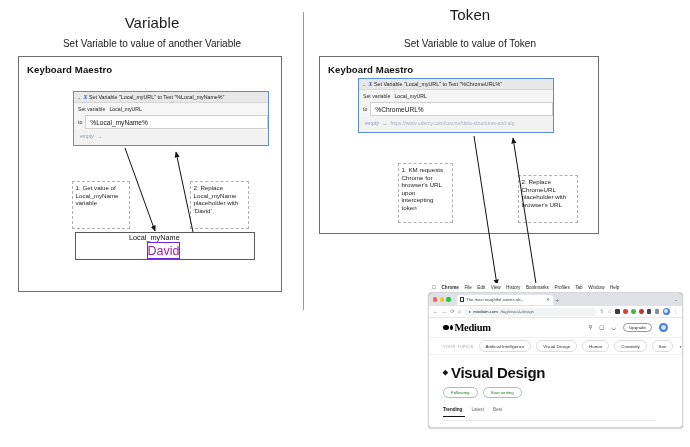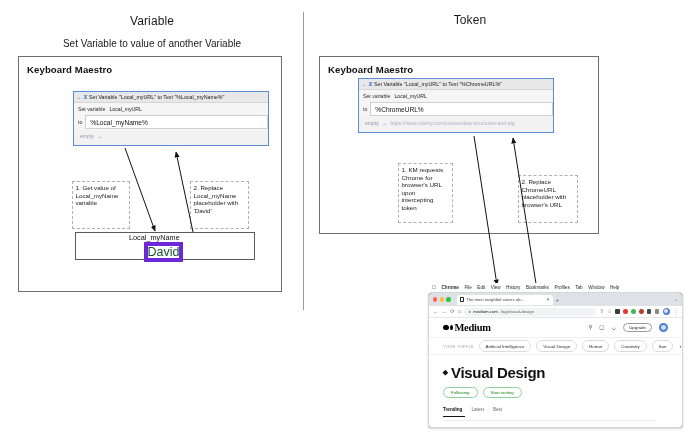--- a/index.html
+++ b/index.html
@@ -15,21 +15,21 @@
   .divider {
     position: absolute; left: 303px; top: 12px;
     width: 1px; height: 298px;
     background: #9a9a9a;
   }
 
   
   .panel-title {
     position: absolute;
     text-align: center;
-    font-size: 12px;
+    font-size: 15px;
     color: #1a1a1a;
     letter-spacing: .1px;
     white-space: nowrap;
   }
   .panel-sub {
     position: absolute;
     text-align: center;
     font-size: 10px;
     color: #1a1a1a;
     white-space: nowrap;
@@ -144,28 +144,28 @@
     align-items: center;
     flex-direction: column;
   }
   .var-name {
     font-size: 7.3px; color: #111;
     padding-left: 8px;
     width: 88px;
     white-space: nowrap;
   }
   .var-value-box {
-    border: 4px solid #6d28d9;
+    border: 1px solid #6d28d9;
     background: #fff;
     height: 20px;
     flex: 1;
     margin-right: 3px;
     display: flex; align-items: center; justify-content: center;
     font-size: 12.5px;
-    color: #14532d;
+    color: #a21caf;
   }
 
   
   .arrows {
     position: absolute; left: 0; top: 0;
     width: 690px; height: 447px;
     pointer-events: none;
   }
 
   
@@ -416,21 +416,22 @@
   <div class="callout" style="left:190px; top:181px; width:59px; height:48px;">2. Replace
 Local_myName
 placeholder with
 'David'</div>
 
   <div class="var-table" style="left:75px; top:232px; width:180px; height:28px;">
     <span class="var-name">Local_myName</span>
     <span class="var-value-box">David</span>
   </div>
 
-  <div class="panel-title" style="left:380px; top:13px; width:180px;">Token</div>
+  <div class="panel-title" style="left:380px; top:6px; width:180px;">Token</div>
+  <div class="panel-sub" style="left:360px; top:38px; width:220px;">Set Variable to value of Token</div>
 
   <div class="km-frame" style="left:319px; top:56px; width:280px; height:178px;"></div>
   <div class="km-frame-title" style="left:328px; top:64px;">Keyboard Maestro</div>
 
   <div class="km-action" style="left:358px; top:78px; width:196px; height:55px;">
     <div class="km-head">
       <span class="km-disclosure">⌄</span>
       <span class="km-km-icon">X</span>
       <span class="km-head-title">Set Variable "Local_myURL" to Text "%ChromeURL%"</span>
     </div>

